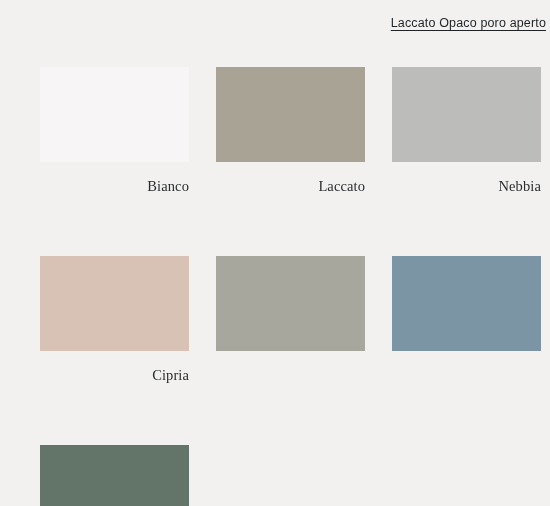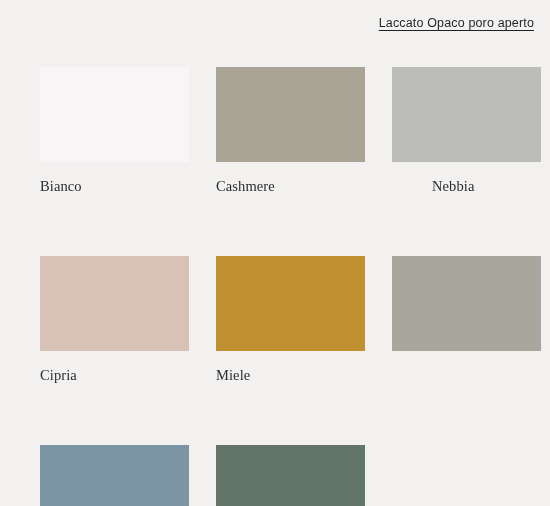--- a/index.html
+++ b/index.html
@@ -26,21 +26,21 @@
   
   .header {
     position: absolute;
     top: 0;
     left: 0;
     right: 0;
     height: 46px;
     display: flex;
     align-items: center;
     justify-content: flex-end;
-    padding-right: 16px;
+    padding-right: 4px;
   }
 
   .header-title {
     font-family: "Liberation Sans", sans-serif;
     font-size: 12.5px;
     letter-spacing: 0.15px;
     color: #1f2326;
     text-decoration: underline;
     text-underline-offset: 3px;
     text-decoration-thickness: 1px;
@@ -70,20 +70,21 @@
   }
 
   .swatch-label {
     margin-top: 17px;
     font-family: "Liberation Serif", serif;
     font-size: 14.5px;
     line-height: 1.1;
     color: #2a2d30;
     letter-spacing: 0.1px;
     white-space: nowrap;
+    text-align: right;
   }
 </style>
 </head>
 <body style="background: rgb(242, 241, 239);">
 
 <div class="page" style="background: rgb(242, 241, 239);">
 
   <div class="header">
     <span class="header-title" style="color: rgb(31, 35, 38);">Laccato Opaco poro aperto</span>
   </div>
@@ -91,37 +92,33 @@
   <div class="swatch-grid">
 
     <div class="swatch-cell">
       <span class="swatch-chip" style="background-color: rgb(247, 245, 245);"></span>
       <div class="swatch-label" style="color: rgb(42, 45, 48);">Bianco</div>
     </div>
 
 
     <div class="swatch-cell">
       <span class="swatch-chip" style="background-color: rgb(169, 163, 149);"></span>
-      <div class="swatch-label" style="color: rgb(42, 45, 48);">Cashmere</div>
+      <div class="swatch-label" style="color: rgb(42, 45, 48);">Laccato</div>
     </div>
 
     <div class="swatch-cell">
       <span class="swatch-chip" style="background-color: rgb(188, 189, 186);"></span>
       <div class="swatch-label" style="color: rgb(42, 45, 48); margin-left: 40px;">Nebbia</div>
     </div>
 
     <div class="swatch-cell">
       <span class="swatch-chip" style="background-color: rgb(216, 194, 181);"></span>
       <div class="swatch-label" style="color: rgb(42, 45, 48);">Cipria</div>
     </div>
 
-    <div class="swatch-cell">
-      <span class="swatch-chip" style="background-color: rgb(191, 145, 48);"></span>
-      <div class="swatch-label" style="color: rgb(42, 45, 48);">Miele</div>
-    </div>
 
     <div class="swatch-cell">
       <span class="swatch-chip" style="background-color: rgb(168, 167, 158);"></span>
 
     </div>
 
     <div class="swatch-cell">
       <span class="swatch-chip" style="background-color: rgb(123, 149, 165);"></span>
 
     </div>

